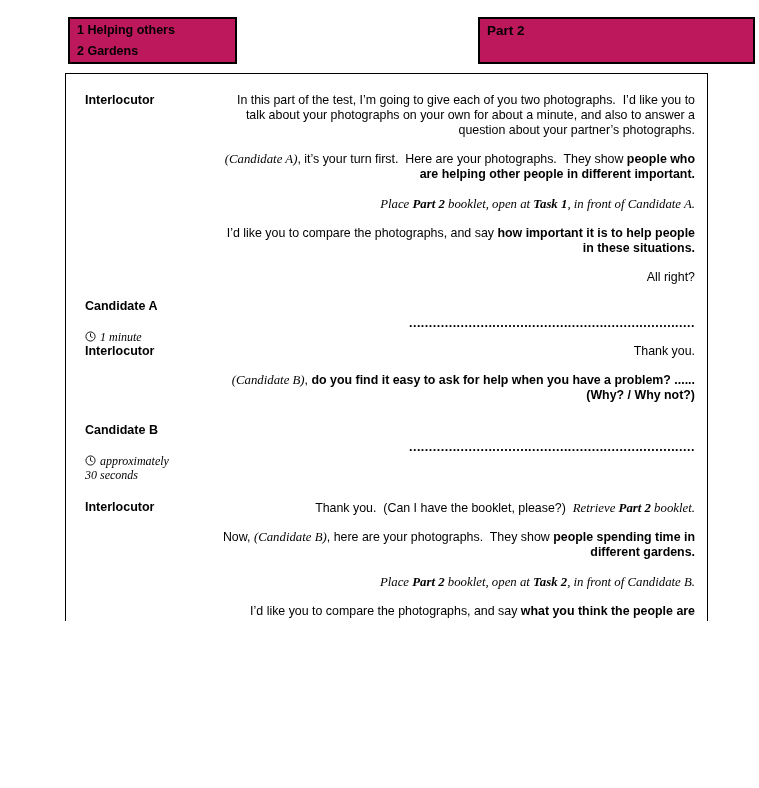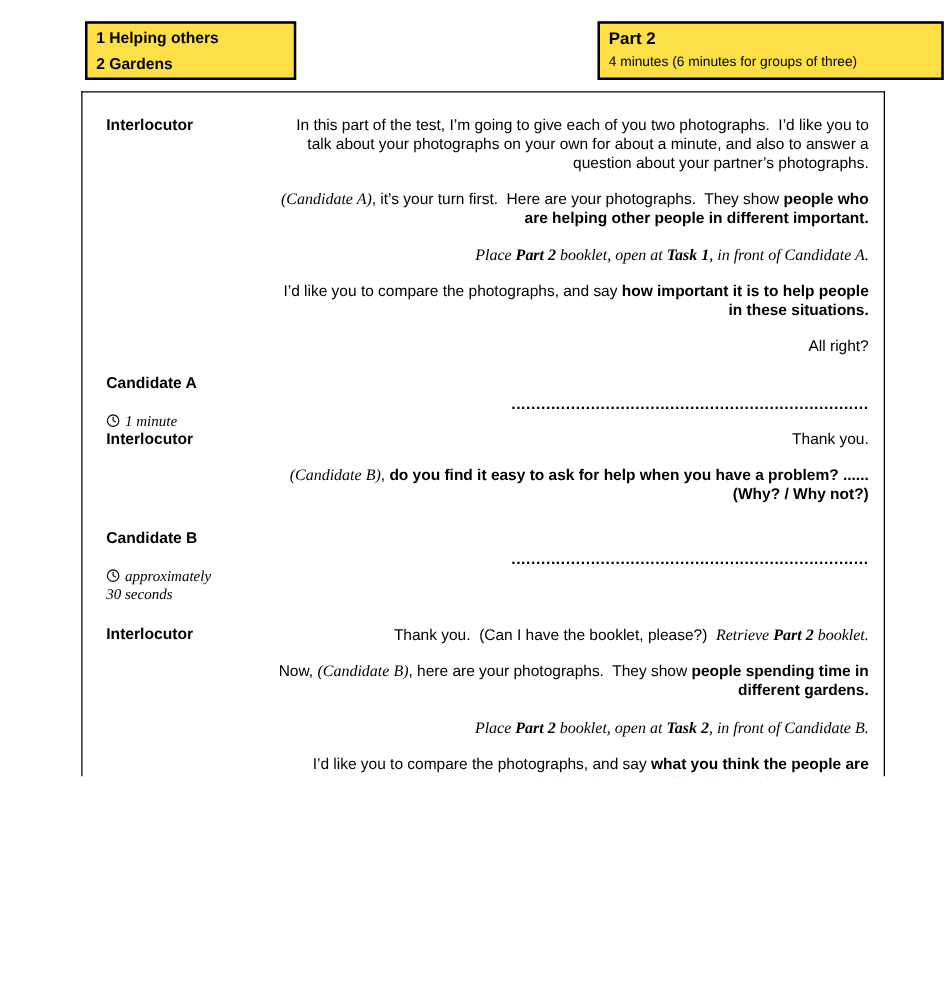--- a/index.html
+++ b/index.html
@@ -1,21 +1,21 @@
 <!DOCTYPE html>
 <html><head>
 <meta charset="utf-8">
 <style>
   html,body { margin:0; padding:0; }
   body {
     width:759px; height:788px; background:#ffffff; position:relative;
     font-family:"Liberation Sans", sans-serif; color:#000;
     -webkit-font-smoothing:antialiased;
   }
-  .hdr-box { position:absolute; background:#fde047; border:2px solid #000; box-sizing:border-box; }
+  .hdr-box { position:absolute; background:#be185d; border:2px solid #000; box-sizing:border-box; }
   #task-box { left:68px; top:17px; width:169px; height:47px; padding:1px 0 0 7px; }
   .task-line { font-weight:bold; font-size:12.5px; line-height:21px; white-space:pre; }
   #part-box { left:478px; top:17px; width:277px; height:47px; padding:1px 0 0 7px; }
   .part-title { font-weight:bold; font-size:13.5px; line-height:21px; }
   .part-sub { font-size:11px; line-height:19px; }
 
   .frame {
     position:absolute; left:65px; top:73px; width:643px; height:548px;
     border:1.5px solid #000; border-bottom:none; box-sizing:border-box;
     padding-top:19px; overflow:hidden;
@@ -43,21 +43,20 @@
 </head>
 <body>
 
 <div class="hdr-box" id="task-box">
   <div class="task-line">1 Helping others</div>
   <div class="task-line">2 Gardens</div>
 </div>
 
 <div class="hdr-box" id="part-box">
   <div class="part-title">Part 2</div>
-  <div class="part-sub">4 minutes (6 minutes for groups of three)</div>
 </div>
 
 <div class="frame">
 
   <div class="row">
     <div class="label-col">
       <div class="speaker">Interlocutor</div>
     </div>
     <div class="content-col">
       <p class="para"><span class="run-r">In this part of the test, I’m going to give each of you two photographs.  I’d like you to</span><br><span class="run-r">talk about your photographs on your own for about a minute, and also to answer a</span><br><span class="run-r">question about your partner’s photographs.</span></p>

